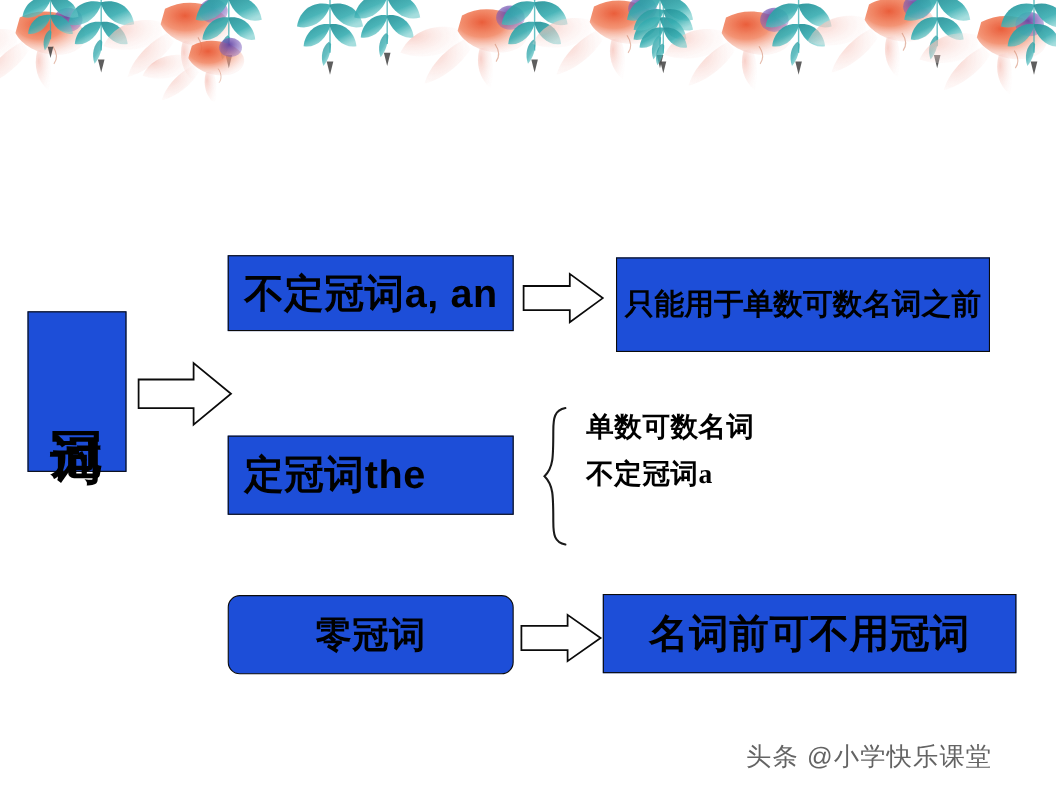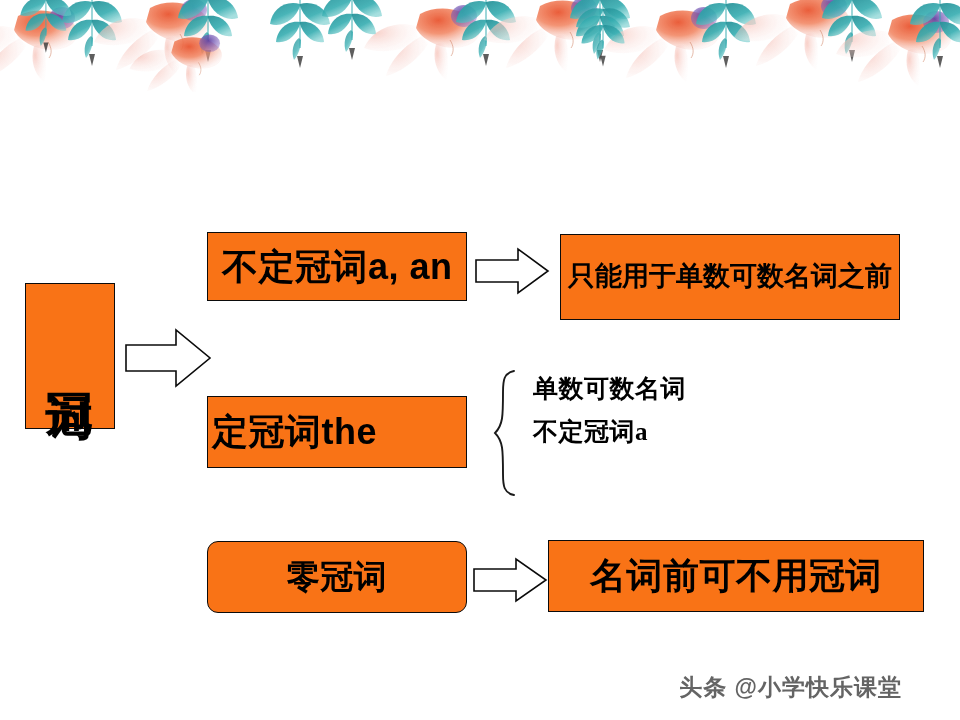--- a/index.html
+++ b/index.html
@@ -24,21 +24,21 @@
     height: 92px;
     overflow: hidden;
   }
   #header-band svg { display: block; }
 
   
   .box {
     position: absolute;
     box-sizing: border-box;
     border: 1.6px solid #0b0b0b;
-    background: #f97316;
+    background: #1d4ed8;
     display: flex;
     align-items: center;
     color: #000000;
     font-weight: 700;
     letter-spacing: 0.5px;
     line-height: 1.1;
     font-family: "Liberation Sans", "DejaVu Sans", sans-serif;
   }
 
   
@@ -56,21 +56,21 @@
   #box-indefinite {
     left: 207px; top: 232px;
     width: 260px; height: 69px;
     padding-left: 14px;
     font-size: 36px;
   }
 
   #box-definite {
     left: 207px; top: 396px;
     width: 260px; height: 72px;
-    padding-left: 4px;
+    padding-left: 14px;
     font-size: 36px;
   }
 
   #box-zero {
     left: 207px; top: 541px;
     width: 260px; height: 72px;
     justify-content: center;
     font-size: 33px;
     border-radius: 11px;
   }
@@ -137,21 +137,21 @@
     letter-spacing: 0.5px;
     font-family: Liberation Serif, serif;
   }
 
   
   #watermark {
     position: absolute;
     right: 58px;
     top: 672px;
     font-size: 23px;
-    font-weight: 700;
+    font-weight: 400;
     color: #4f4f4f;
     letter-spacing: 1px;
     white-space: nowrap;
     font-family: "Liberation Sans", "DejaVu Sans", sans-serif;
     opacity: 0.88;
   }
 </style>
 </head>
 <body>
 

